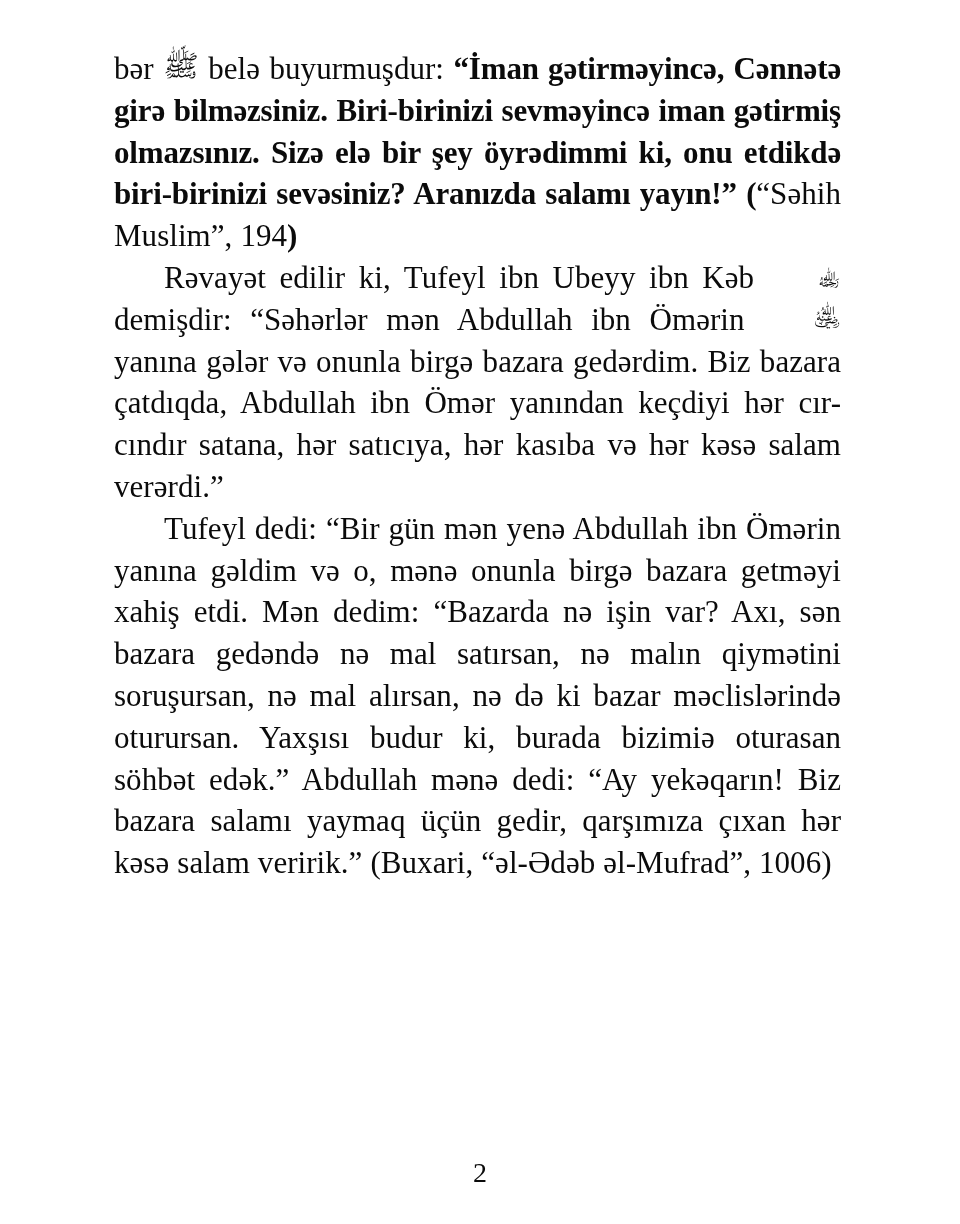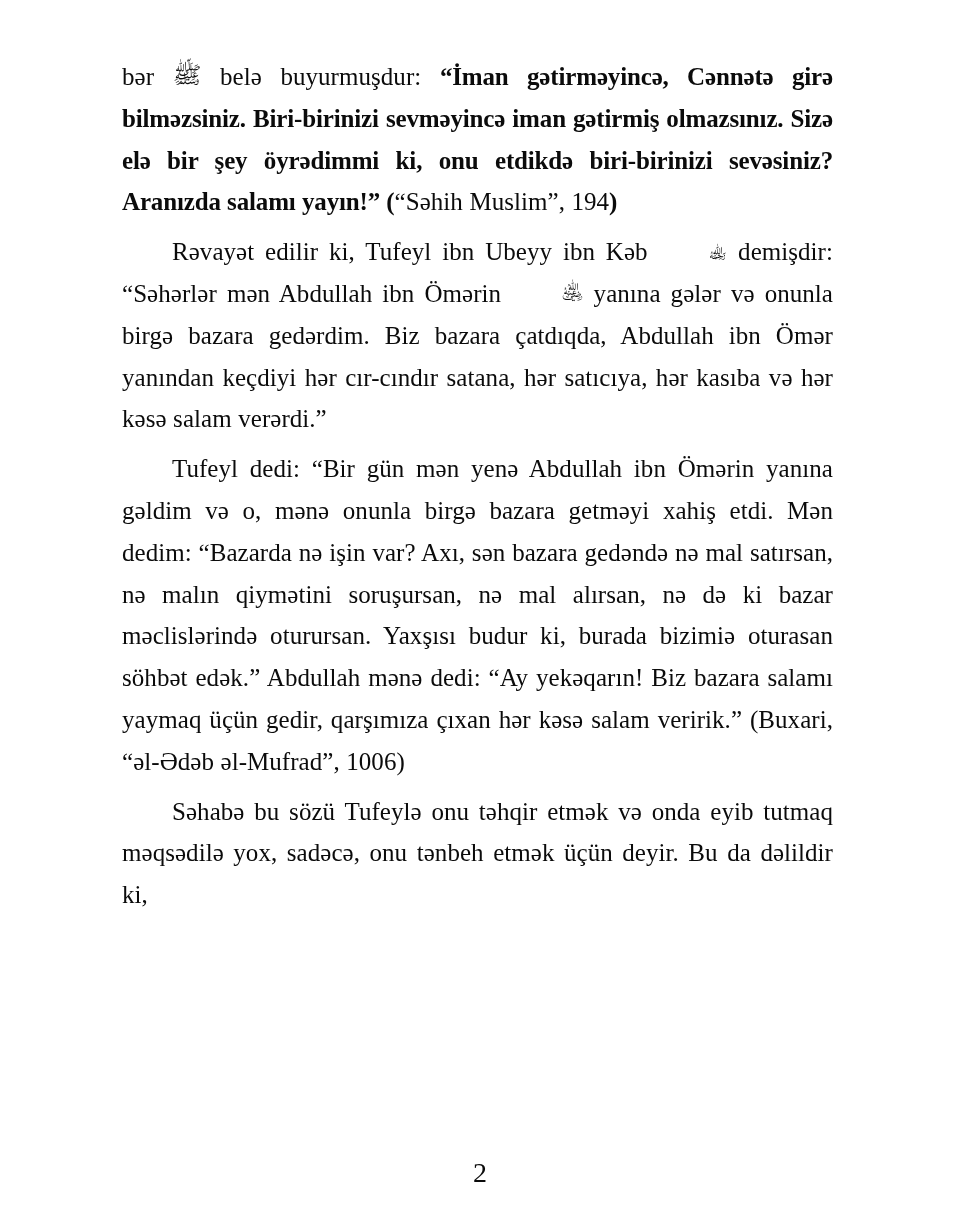--- a/index.html
+++ b/index.html
@@ -27,23 +27,23 @@
   }
 
   .text-column {
     position: absolute;
     left: 114px;
     top: 48px;
     width: 727px;
   }
 
   p.para {
-    margin: 8px;
+    margin: 0;
     padding: 0;
-    font-size: 25px;
+    font-size: 31px;
     line-height: 41.8px;
     text-align: justify;
     text-justify: inter-word;
     hyphens: manual;
     -webkit-hyphens: manual;
     letter-spacing: 0.05px;
     word-spacing: 0.2px;
   }
 
   p.para.indent {
@@ -100,19 +100,18 @@
 <div class="page">
 
   <div class="text-column">
 
     <p class="para no-stretch"><span>bər </span><span class="honorific saw">ﷺ</span><span> belə buyurmuşdur: </span><span class="bold-quote">“İman gətirməyincə, Cənnətə girə bilməzsiniz. Biri-birinizi sevməyincə iman gətirmiş olmazsınız. Sizə elə bir şey öyrədimmi ki, onu etdikdə biri-birinizi sevəsiniz? Aranızda salamı yayın!” (</span><span class="src-ref">“Səhih Muslim”, 194</span><span class="bold-quote">)</span></p>
 
     <p class="para indent no-stretch"><span>Rəvayət edilir ki, Tufeyl ibn Ubeyy ibn Kəb </span><span class="honorific ra">﵀</span><span> demişdir: “Səhərlər mən Abdullah ibn Ömərin </span><span class="honorific rah">﵁</span><span> yanına gələr və onunla birgə bazara gedərdim. Biz bazara çatdıqda, Abdullah ibn Ömər yanından keçdiyi hər cır-cındır satana, hər satıcıya, hər kasıba və hər kəsə salam verərdi.”</span></p>
 
     <p class="para indent no-stretch"><span>Tufeyl dedi: “Bir gün mən yenə Abdullah ibn Ömərin yanına gəldim və o, mənə onunla birgə bazara getməyi xahiş etdi. Mən dedim: “Bazarda nə işin var? Axı, sən bazara gedəndə nə mal satırsan, nə malın qiymətini soruşursan, nə mal alırsan, nə də ki bazar məclislərində oturursan. Yaxşısı budur ki, burada bizimiə oturasan söhbət edək.” Abdullah mənə dedi: “Ay yekəqarın! Biz bazara salamı yaymaq üçün gedir, qarşımıza çıxan hər kəsə salam veririk.” (Buxari, “əl-Ədəb əl-Mufrad”, 1006)</span></p>
 
-    <p class="para indent no-stretch"><span>Səhabə bu sözü Tufeylə onu təhqir etmək və onda eyib tutmaq məqsədilə yox, sadəcə, onu tənbeh etmək üçün deyir. Bu da dəlildir ki,</span></p>
 
   </div>
 
   <div class="page-number">2</div>
 
 </div>
 
 </body></html>

